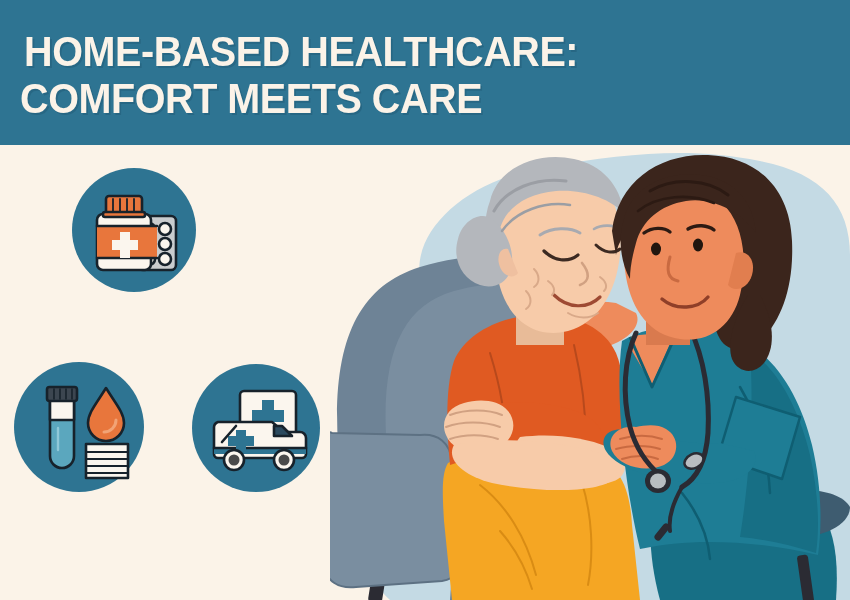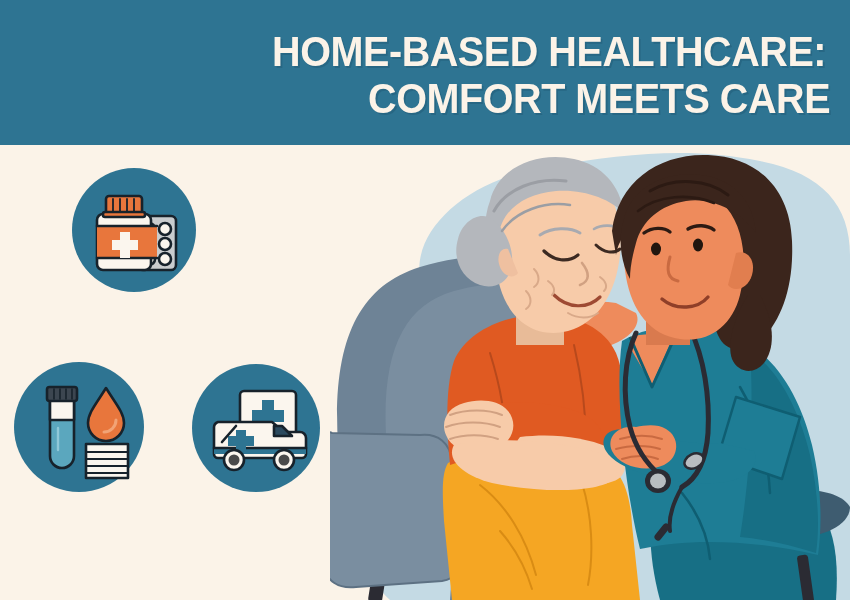--- a/index.html
+++ b/index.html
@@ -25,21 +25,21 @@
   
   .banner {
     position: absolute;
     left: 0;
     top: 0;
     width: 850px;
     height: 145px;
     background: #2E7492;
     display: flex;
     flex-direction: column;
-    align-items: flex-end;
+    align-items: flex-start;
     justify-content: center;
     box-sizing: border-box;
     padding-top: 4px;
   }
   .banner-line {
     color: #FBF3E8;
     font-family: "Liberation Sans", sans-serif;
     font-weight: bold;
     letter-spacing: -0.5px;
     text-shadow: 2px 2px 0 rgba(20,60,80,0.22);

